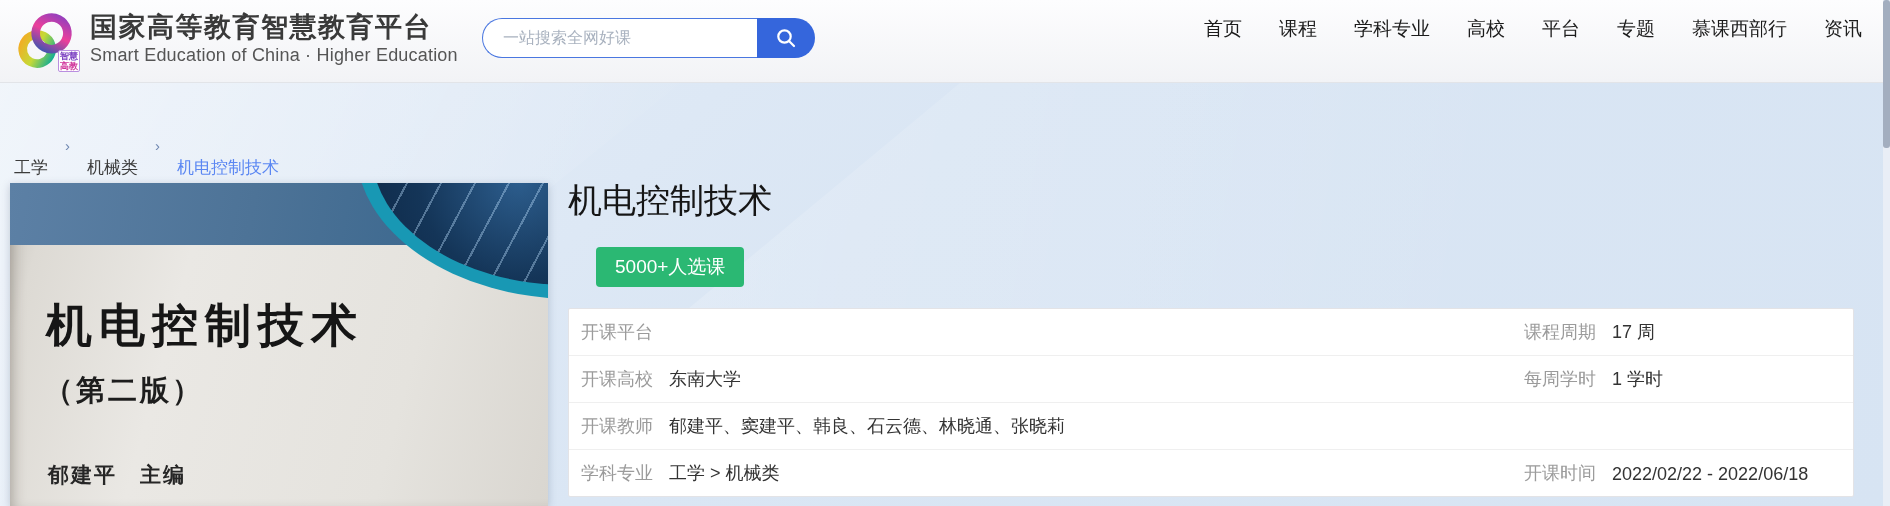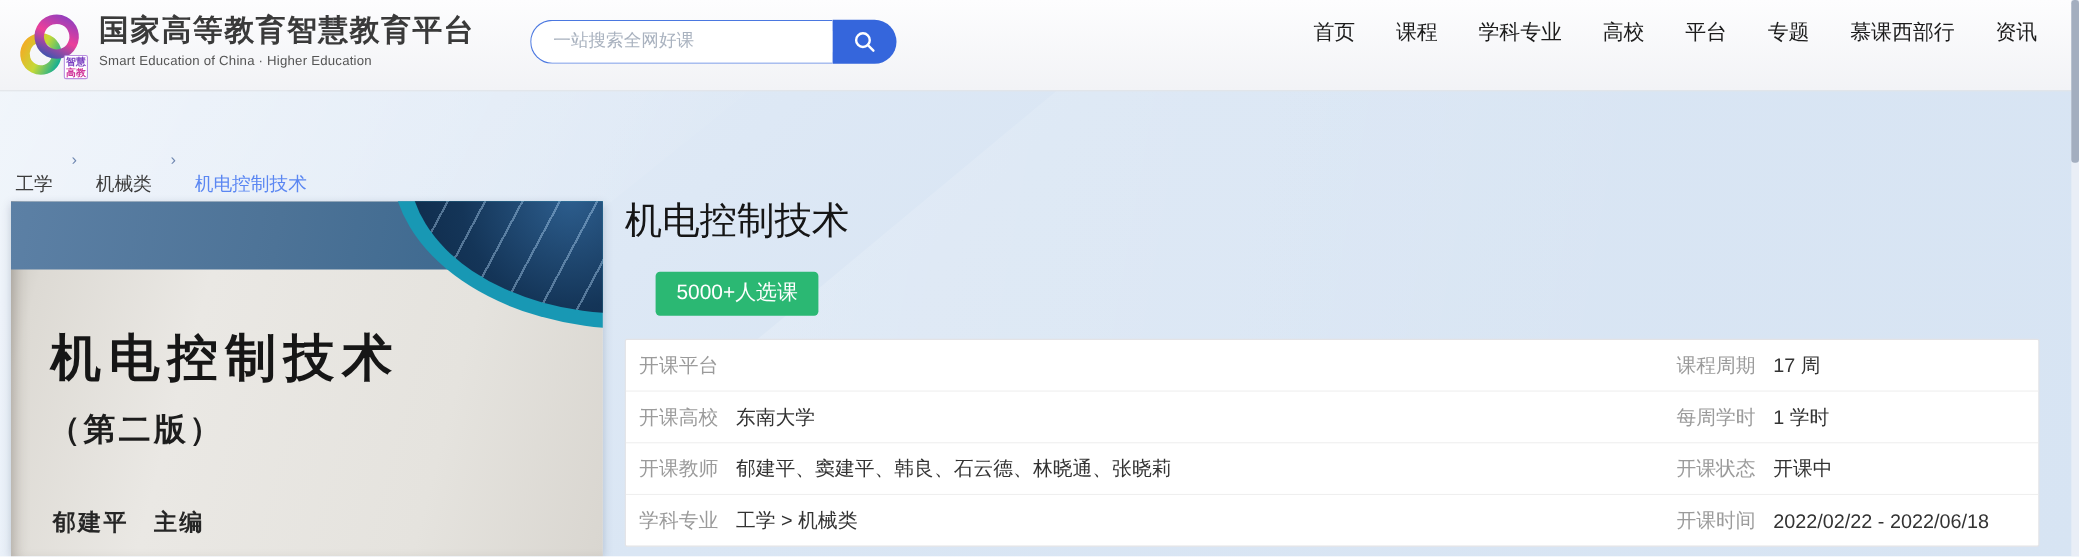--- a/index.html
+++ b/index.html
@@ -21,28 +21,28 @@
   .header{position:absolute;left:0;top:0;width:1890px;height:82px;
     background:linear-gradient(#fdfdfe,#f2f3f6);border-bottom:1px solid #e2e4e8;z-index:5;}
   .logo{position:absolute;left:12px;top:8px;width:66px;height:66px;cursor:pointer;}
   .logo svg{position:absolute;left:0;top:0;}
   .logo-badge{position:absolute;right:-2px;bottom:2px;background:#fff;border:1px solid #b98fe0;
     border-radius:2px;padding:0 1px;line-height:10px;font-size:9px;font-weight:bold;text-align:center;}
   .logo-badge .l1{color:#7a3fc1;display:block;}
   .logo-badge .l2{color:#d0349a;display:block;}
   .brand-text{position:absolute;left:90px;top:11px;}
   .brand-title{font-size:27px;font-weight:bold;color:#3a3a3a;letter-spacing:1.5px;line-height:32px;}
-  .brand-sub{font-size:12px;color:#555;line-height:24px;letter-spacing:.2px;}
+  .brand-sub{font-size:18px;color:#555;line-height:24px;letter-spacing:.2px;}
   .search{position:absolute;left:482px;top:18px;display:flex;align-items:stretch;height:40px;}
   .search input{width:248px;height:38px;border:1px solid #4a77e0;border-right:none;
     border-radius:20px 0 0 20px;padding:0 6px 0 20px;font-size:16px;color:#333;outline:none;background:#fff;}
   .search input::placeholder{color:#a9b2bf;}
   .search-btn{width:58px;height:40px;border:none;background:#3566dc;border-radius:0 20px 20px 0;
     display:flex;align-items:center;justify-content:center;cursor:pointer;}
-  .nav{position:absolute;right:38px;top:0;height:58px;display:flex;align-items:center;gap:37px;}
+  .nav{position:absolute;right:28px;top:0;height:58px;display:flex;align-items:center;gap:37px;}
   .nav-item{font-size:19px;color:#1c1c1c;cursor:pointer;white-space:nowrap;}
 
   
   .breadcrumb{position:absolute;left:14px;top:112px;display:flex;align-items:center;gap:17px;
     font-size:17px;color:#3c3c3c;z-index:2;}
   .crumb{cursor:pointer;margin-top:44px;}
   .crumb-sep{color:#6f87b0;font-size:15px;}
   .crumb.current{color:#5b87f2;cursor:default;}
 
   
@@ -182,24 +182,20 @@
       <div class="row-right">
         <span class="info-label">每周学时</span>
         <span class="info-value">1 学时</span>
       </div>
     </div>
     <div class="info-row">
       <div class="row-left">
         <span class="info-label">开课教师</span>
         <span class="info-value">郁建平、窦建平、韩良、石云德、林晓通、张晓莉</span>
       </div>
-      <div class="row-right">
-        <span class="info-label">开课状态</span>
-        <span class="info-value">开课中</span>
-      </div>
     </div>
     <div class="info-row">
       <div class="row-left">
         <span class="info-label">学科专业</span>
         <span class="info-value">工学 &gt; 机械类</span>
       </div>
       <div class="row-right">
         <span class="info-label">开课时间</span>
         <span class="info-value">2022/02/22 - 2022/06/18</span>
       </div>

